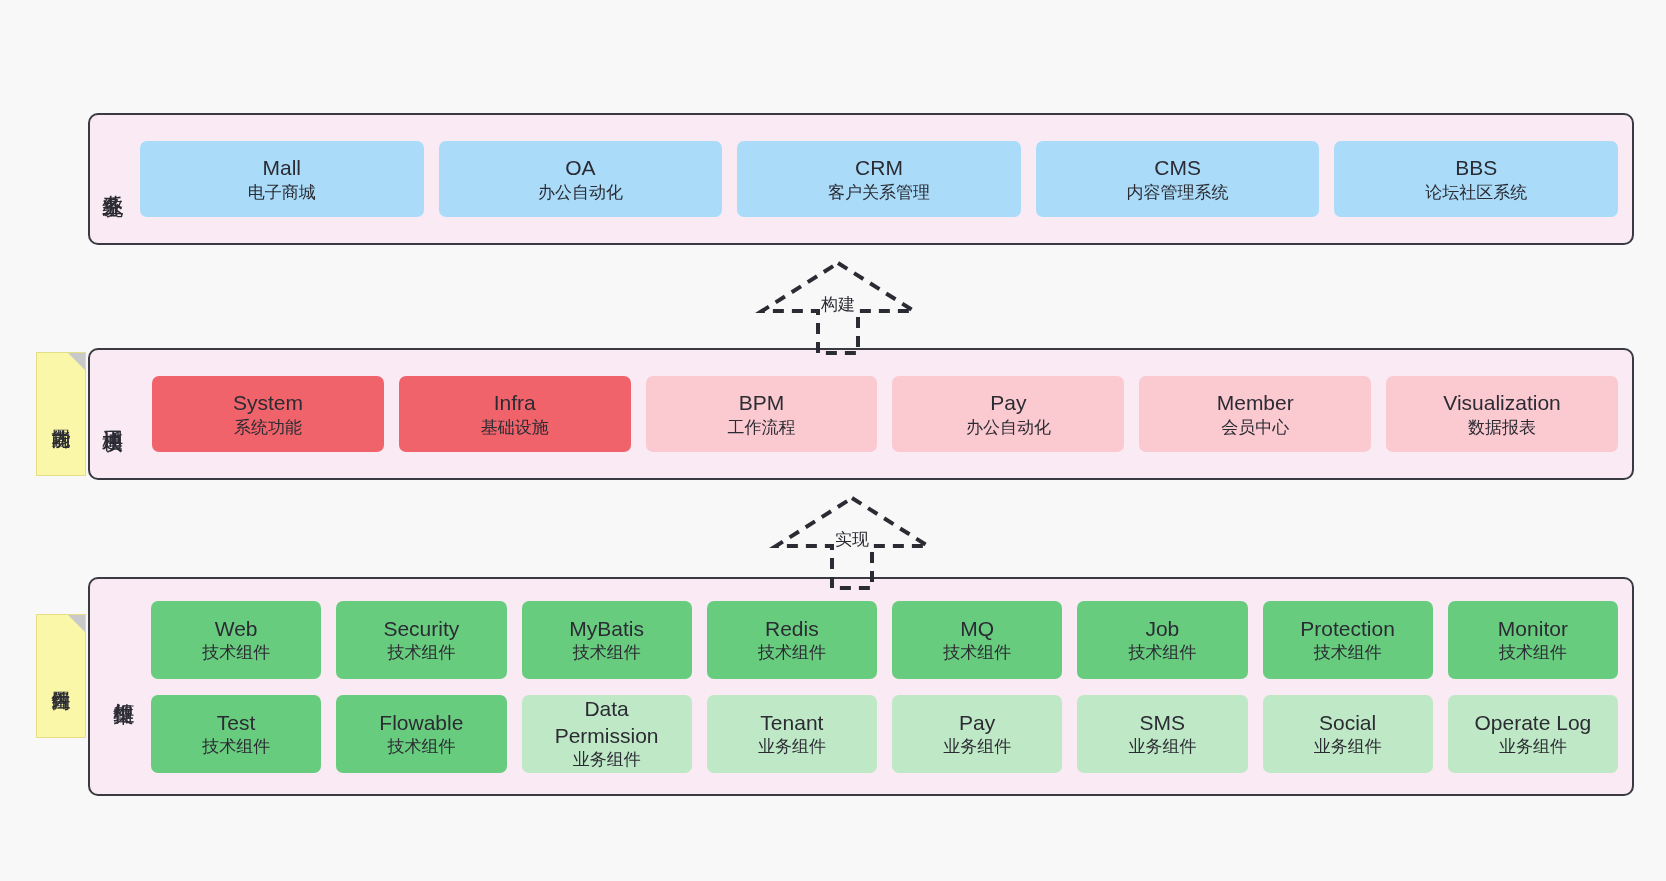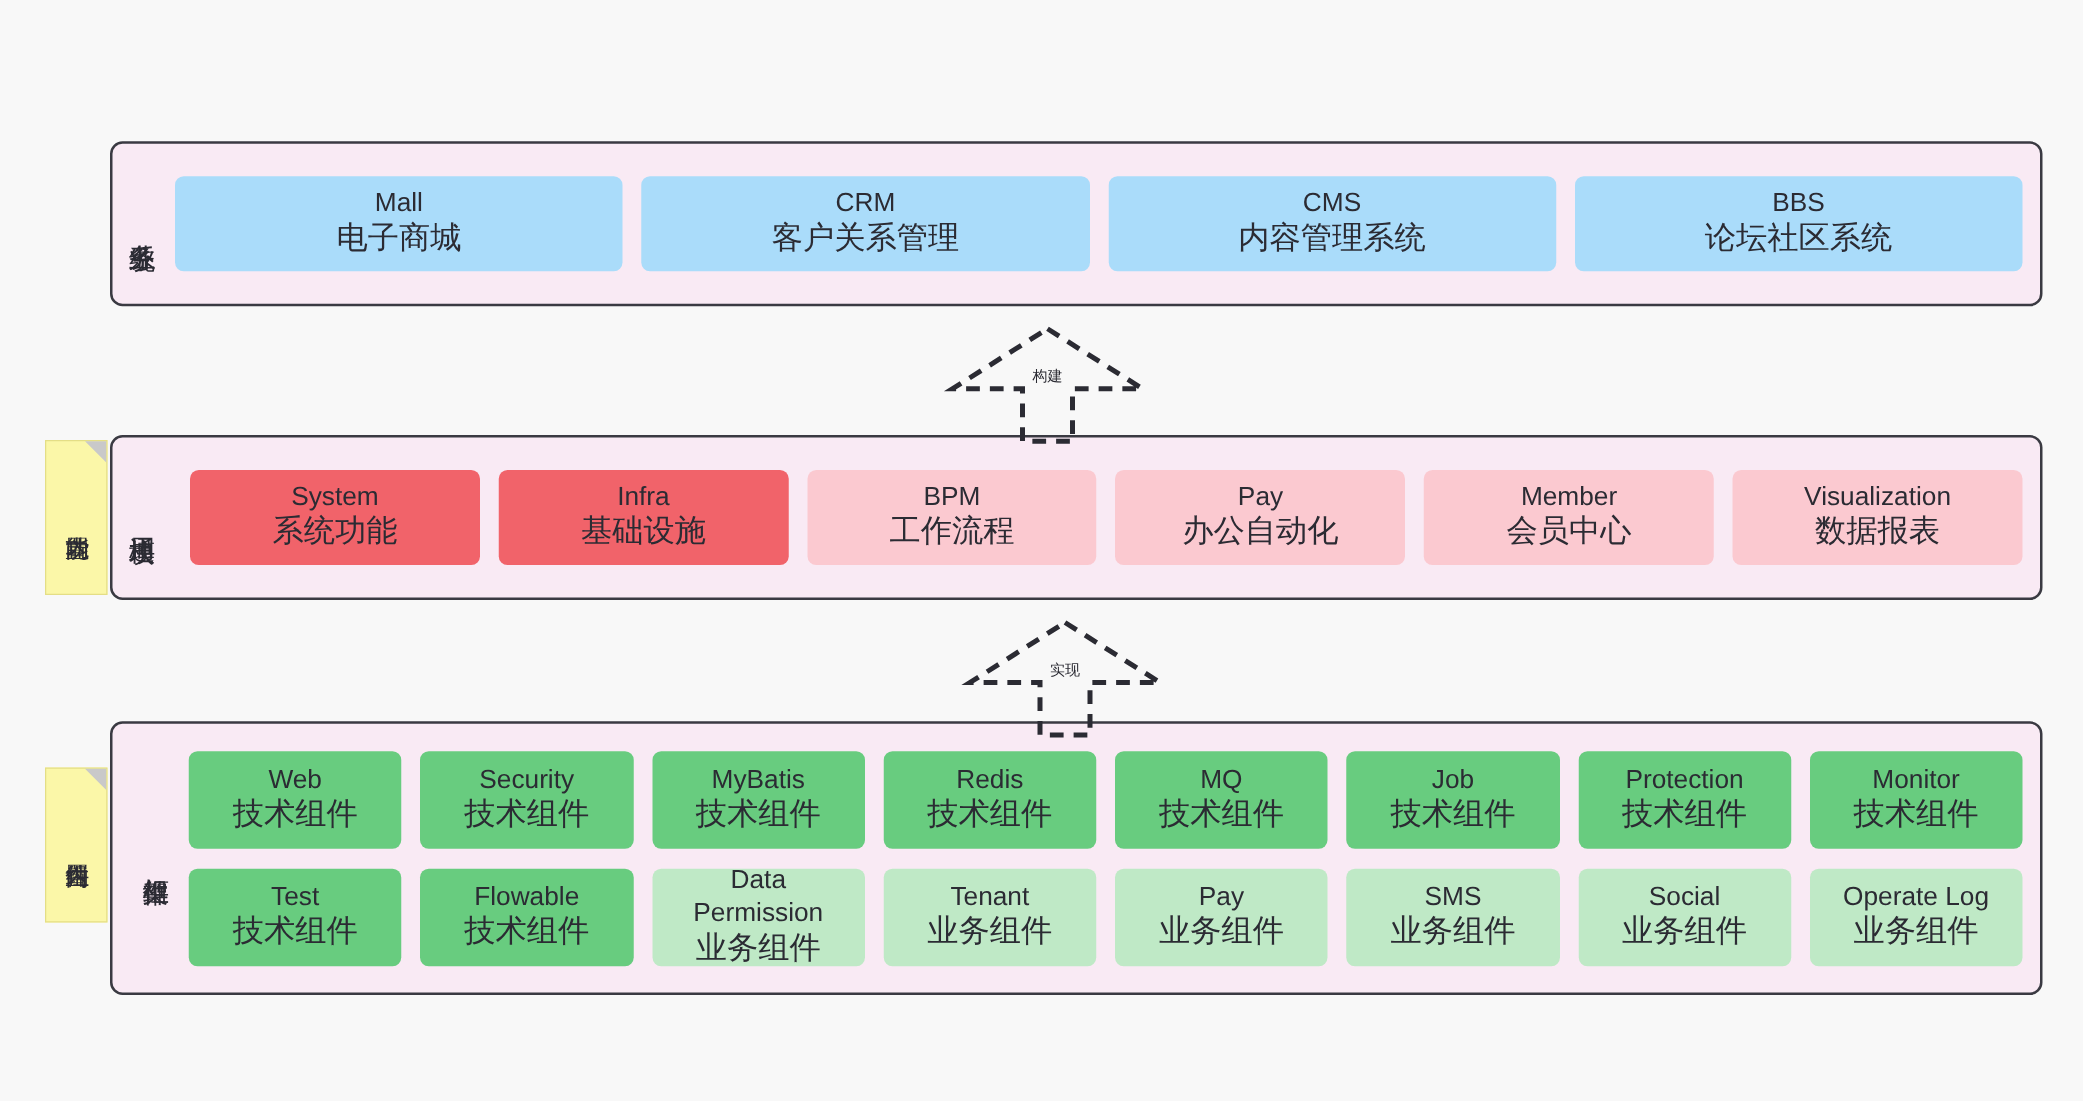--- a/index.html
+++ b/index.html
@@ -62,21 +62,21 @@
     flex-direction: column;
     align-items: center;
     justify-content: center;
     text-align: center;
     color: #2b2b33;
     line-height: 1.26;
     padding: 6px 4px;
     user-select: none;
   }
   .card .t1 { font-size: 21px; }
-  .card .t2 { font-size: 25px; font-family: Liberation Mono, monospace; }
+  .card .t2 { font-size: 17px; }
 
   .c-blue      { background: #aadcfa; }
   .c-red       { background: #f1636a; }
   .c-pink      { background: #fbc9d0; }
   .c-green     { background: #68cc7f; }
   .c-lightgreen{ background: #bfe9c6; }
 
   
   #layer-business  { left: 88px;  top: 113px; width: 1546px; height: 132px; }
   #layer-business .card { height: 76px; }
@@ -122,21 +122,21 @@
     width: 180px;
     height: 100px;
     z-index: 2;
   }
   .gen-arrow svg { display: block; }
   .gen-label {
     position: absolute;
     left: 50%;
     transform: translateX(-50%);
     top: 36px;
-    font-size: 12px;
+    font-size: 17px;
     color: #2b2b33;
     background: transparent;
     padding: 0 2px;
     white-space: nowrap;
     user-select: none;
   }
   #arrow-build   { left: 748px; top: 257px; }
   #arrow-impl    { left: 762px; top: 492px; }
 </style>
 </head>
@@ -144,20 +144,24 @@
 
 <div id="canvas">
 
   <div class="layer" id="layer-business">
     <div class="layer-title">业务系统</div>
     <div class="layer-body">
       <div class="row">
         <div class="card c-blue">
           <div class="t1">Mall</div>
           <div class="t2">电子商城</div>
+        </div>
+        <div class="card c-blue">
+          <div class="t1">OA</div>
+          <div class="t2">办公自动化</div>
         </div>
         <div class="card c-blue">
           <div class="t1">CRM</div>
           <div class="t2">客户关系管理</div>
         </div>
         <div class="card c-blue">
           <div class="t1">CMS</div>
           <div class="t2">内容管理系统</div>
         </div>
         <div class="card c-blue">

